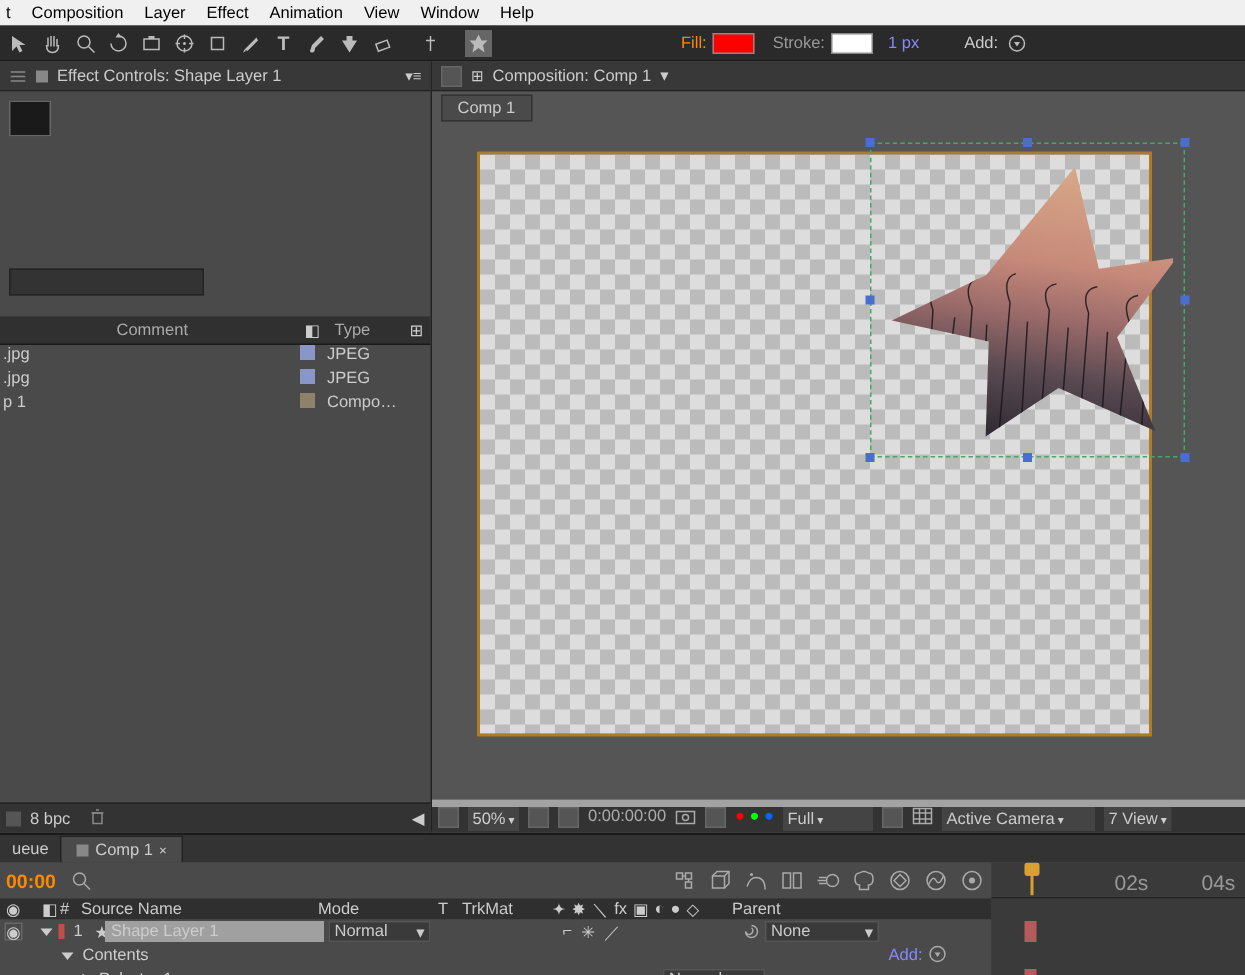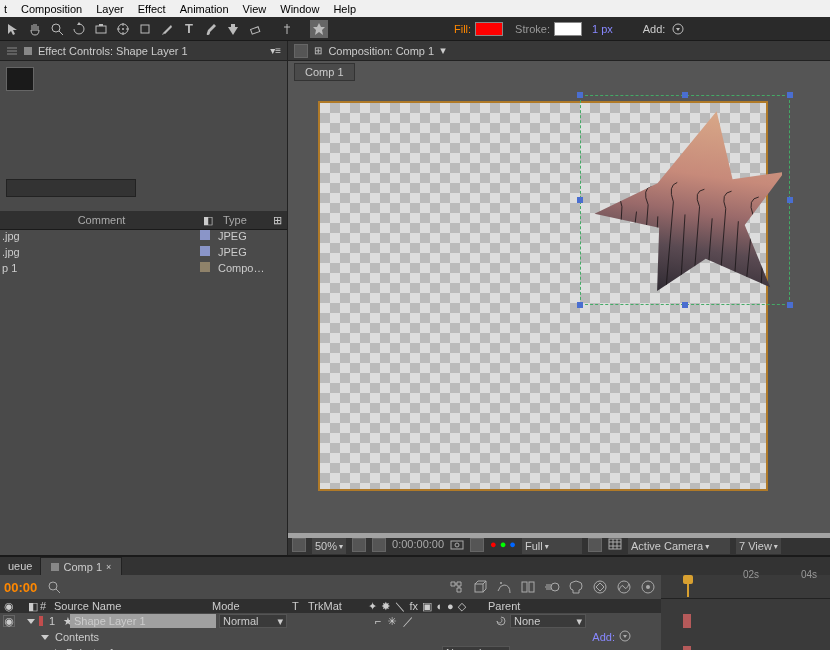--- a/index.html
+++ b/index.html
@@ -64,21 +64,21 @@
 .tl-tab-row .tab-ueue { padding: 0 8px; color: #ccc; }
 .tl-tab-row .tab-active { padding: 0 10px; background: #4a4a4a; border: 1px solid #222; border-bottom: none; display: flex; align-items: center; gap: 4px; height:18px; }
 .tl-left { width: 661px; display: flex; flex-direction: column; }
 .tl-left-top { height: 24px; display: flex; align-items: center; gap: 10px; padding: 0 4px; background: #4a4a4a; }
 .time-display { color: #f80; font-size: 13px; font-weight: bold; }
 .glass-icon { width: 15px; height: 15px; }
 .tl-icons { margin-left: auto; display: flex; gap: 6px; }
 .tl-icons .ic { width: 18px; height: 18px; display: flex; align-items: center; justify-content: center; color: #aaa; cursor: pointer; }
 .tl-right { flex: 1; background: #3a3a3a; position: relative; }
 .ruler { height: 24px; display: flex; align-items: flex-end; border-bottom: 1px solid #222; position: relative; }
-.ruler .tick { position: absolute; bottom: 18px; font-size: 10px; color: #999; }
+.ruler .tick { position: absolute; bottom: 2px; font-size: 14px; color: #999; }
 .cti { position: absolute; top: 0; width: 14px; height: 22px; }
 .cti svg { display: block; }
 .col-headers { height: 14px; background: #2f2f2f; display: flex; align-items: center; font-size: 10px; color: #999; }
 .col-headers .ch-chunk { display: flex; align-items: center; gap: 4px; padding: 0 4px; }
 .layer-row { height: 16px; display: flex; align-items: center; background: #4a4a4a; }
 .layer-row.selected .layer-name-wrap { background: #a0a0a0; color: #000; }
 .layer-row .lr-chunk { display: flex; align-items: center; gap: 3px; padding: 0 3px; }
 .eye-box { width: 12px; height: 12px; border: 1px solid #666; display:flex; align-items:center; justify-content:center; }
 .layer-name-wrap { width: 146px; padding: 0 4px; height: 14px; display: flex; align-items: center; }
 .red-sq { width: 10px; height: 10px; background: #c24d4d; }
@@ -234,20 +234,33 @@
       <div class="project-row">
         <span class="name">.jpg</span>
         <span class="icon-sq jpeg-sq"></span>
         <span>JPEG</span>
       </div>
       <div class="project-row">
         <span class="name">p 1</span>
         <span class="icon-sq comp-sq"></span>
         <span>Compo…</span>
       </div>
+    </div>
+    <div class="project-footer">
+      <div class="sq8"></div>
+      <span>8 bpc</span>
+      <span style="margin-left:6px;">
+        <svg width="12" height="12">
+            <rect x="3" y="4" width="6" height="7" stroke="#888" fill="none"></rect>
+            <line x1="2" y1="4" x2="10" y2="4" stroke="#888"></line>
+            <line x1="5" y1="2" x2="7" y2="2" stroke="#888"></line>
+          </svg>
+      </span>
+      <span style="flex:1"></span>
+      <span>◀</span>
     </div>
   </div>
 
   <div class="comp-col">
     <div class="comp-tab-row">
       <div class="comp-tab-btn"></div>
       <span style="font-size:10px;">⊞</span>
       <span>Composition: Comp 1</span>
       <span>▾</span>
     </div>

